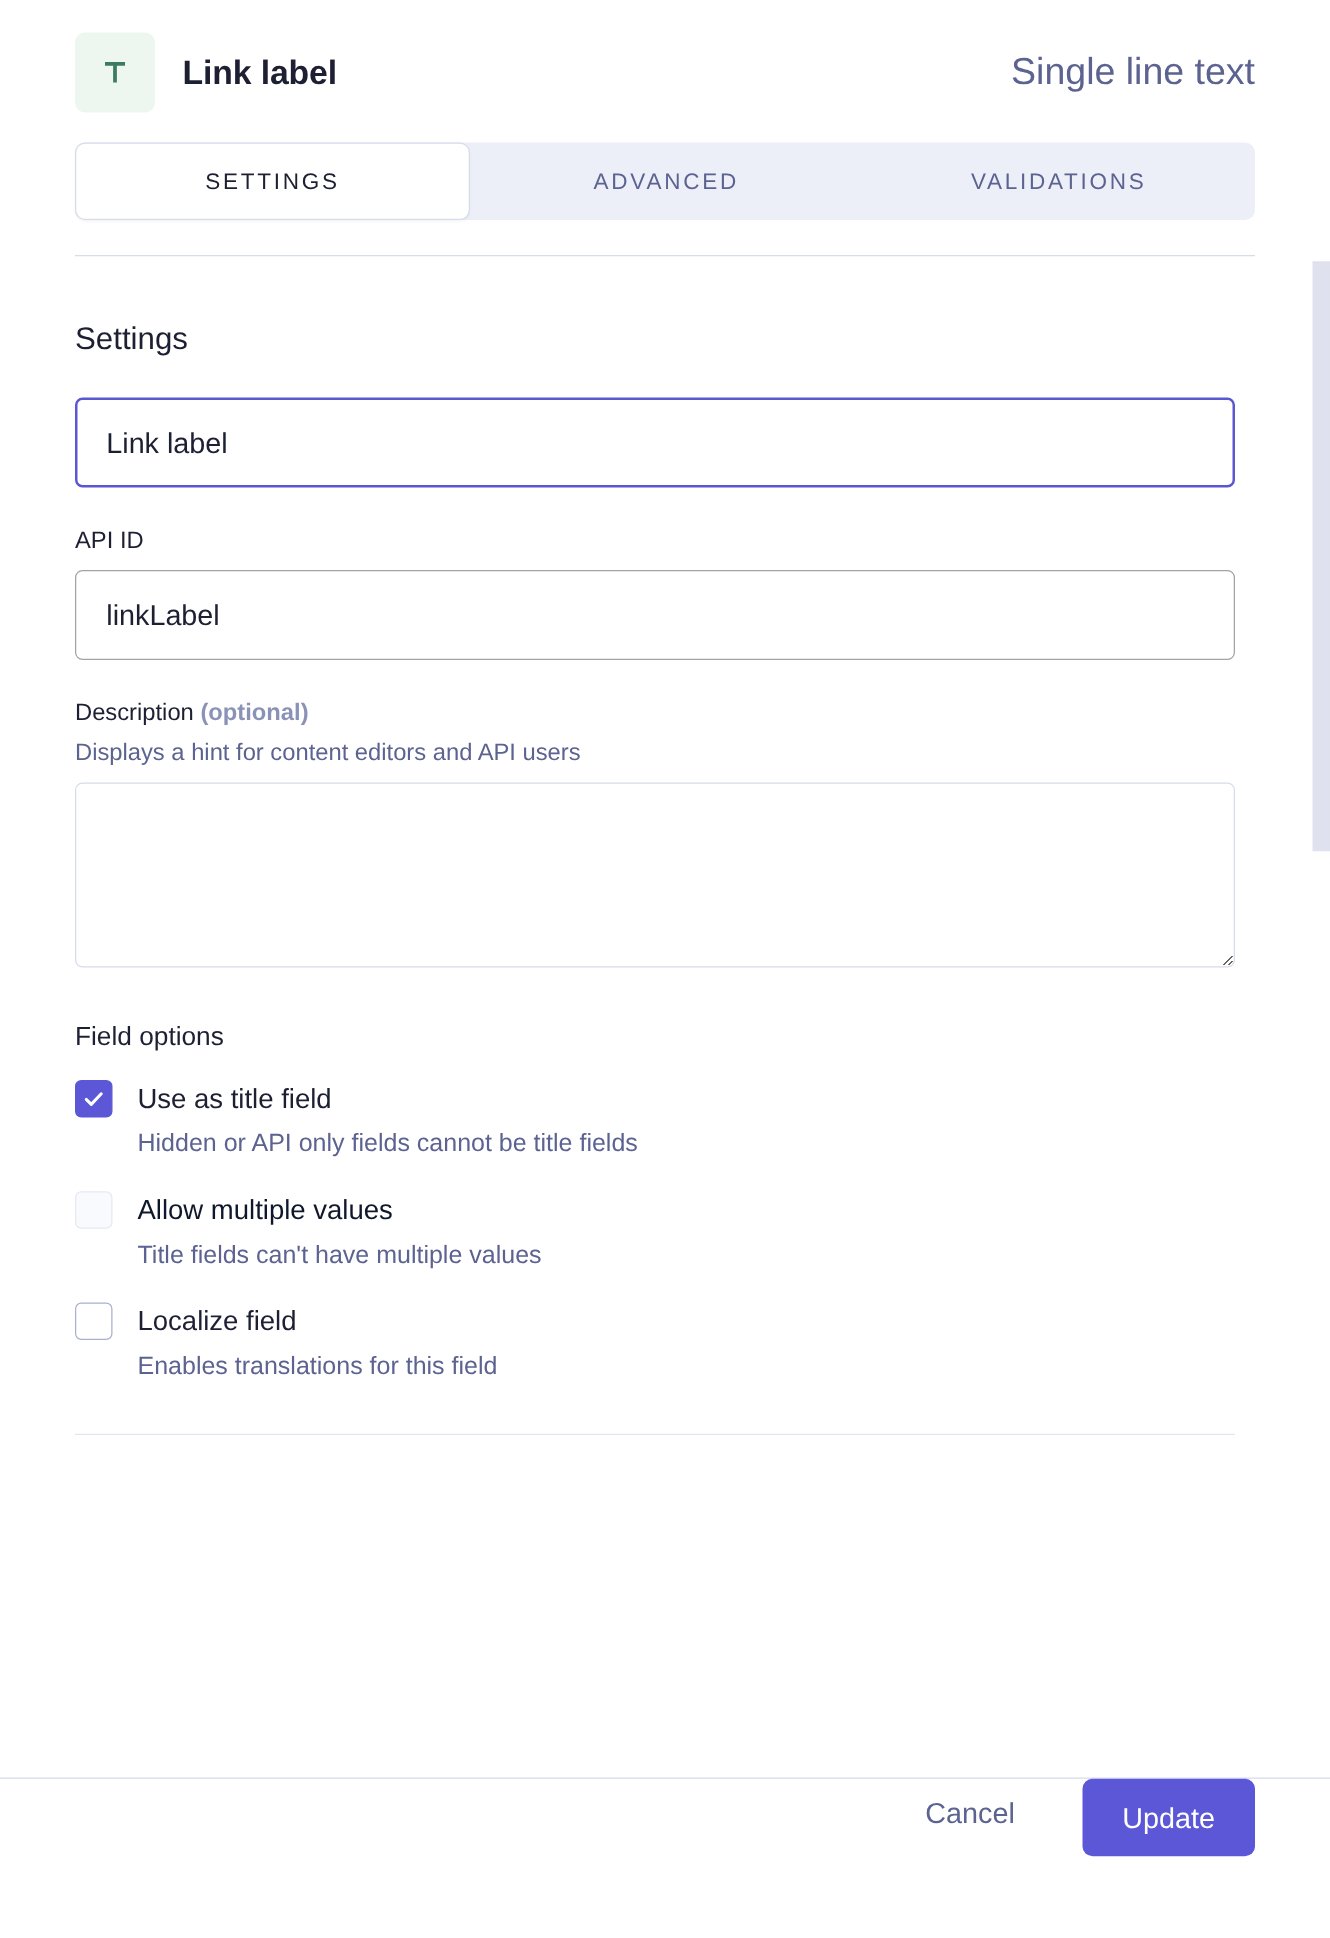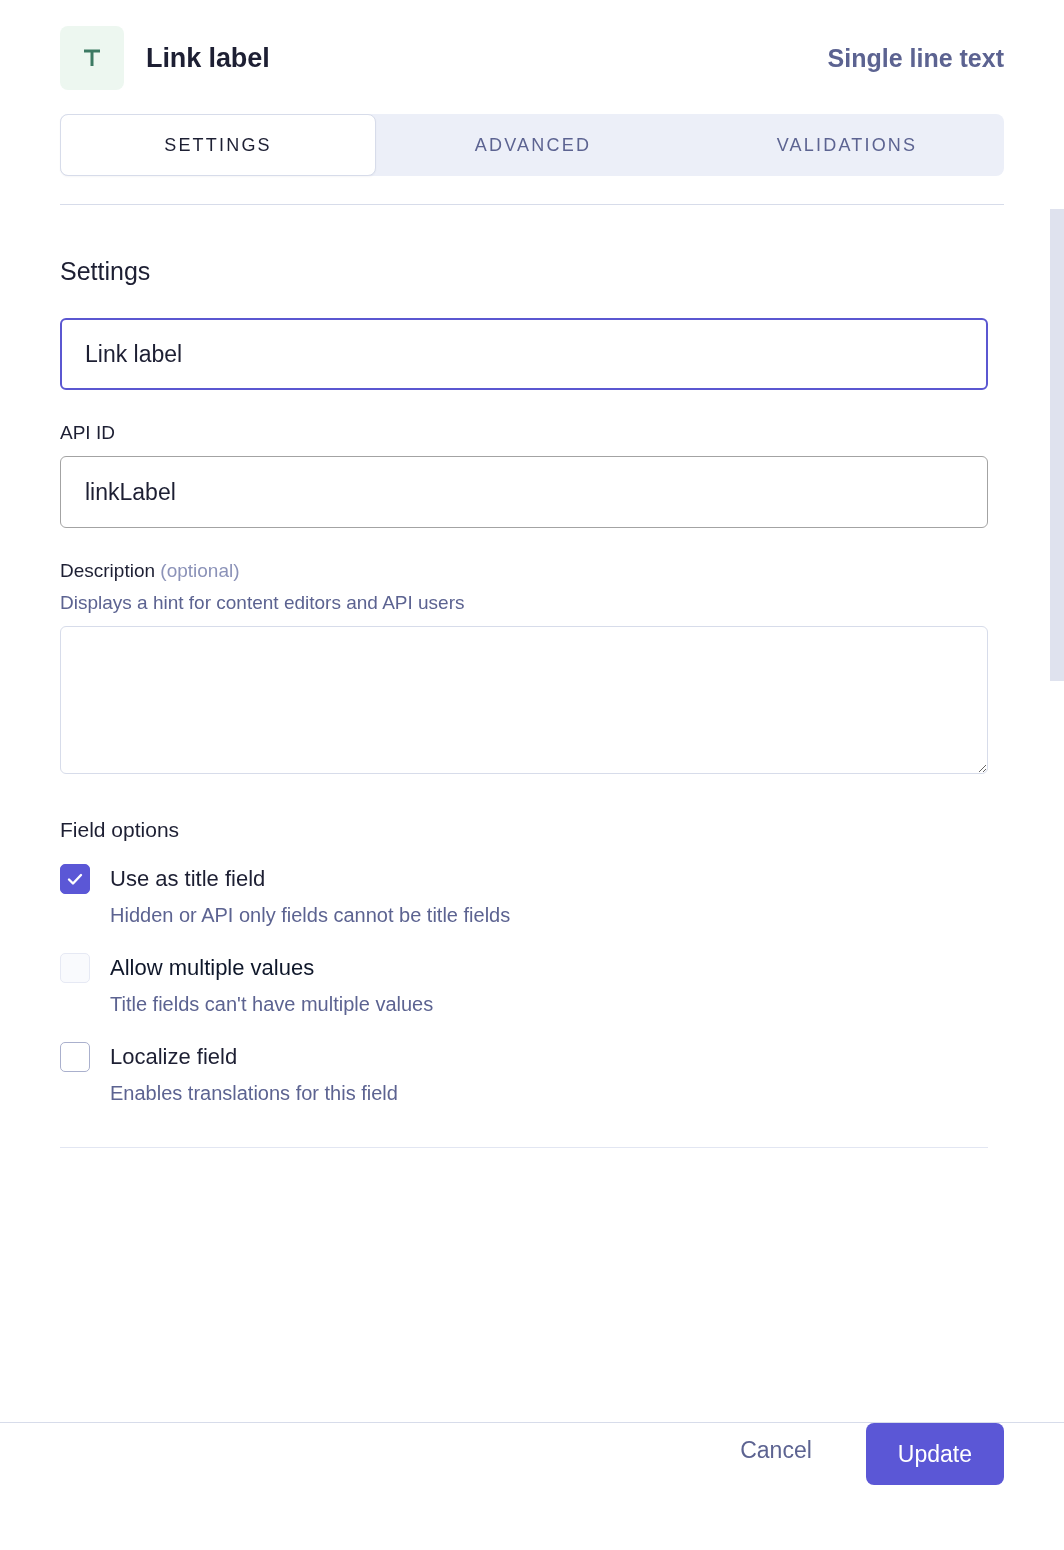--- a/index.html
+++ b/index.html
@@ -51,23 +51,23 @@
   .field-title {
     font-size: 27px;
     font-weight: bold;
     color: #1d1f33;
     margin-left: 22px;
     letter-spacing: -0.1px;
     white-space: nowrap;
   }
   .field-type {
     margin-left: auto;
-    font-size: 25px;
-    color: #5c6391;
-    font-weight: bold;
+    font-size: 30px;
+    color: #5c6391;
+    font-weight: normal;
     white-space: nowrap;
   }
 
   
   .tabs {
     margin-top: 24px;
     height: 62px;
     background: #eceff8;
     border-radius: 8px;
     display: flex;
@@ -136,21 +136,21 @@
 
   .field-block { margin-top: 32px; }
   .field-label {
     font-size: 19px;
     color: #1d1f33;
     margin-bottom: 12px;
     font-weight: normal;
   }
   .field-label .optional {
     color: #8b92b8;
-    font-weight: normal;
+    font-weight: bold;
   }
   .field-hint {
     font-size: 19px;
     color: #5c6391;
     margin: -2px 0 12px 0;
   }
 
   .text-input {
     width: 928px;
     height: 72px;

